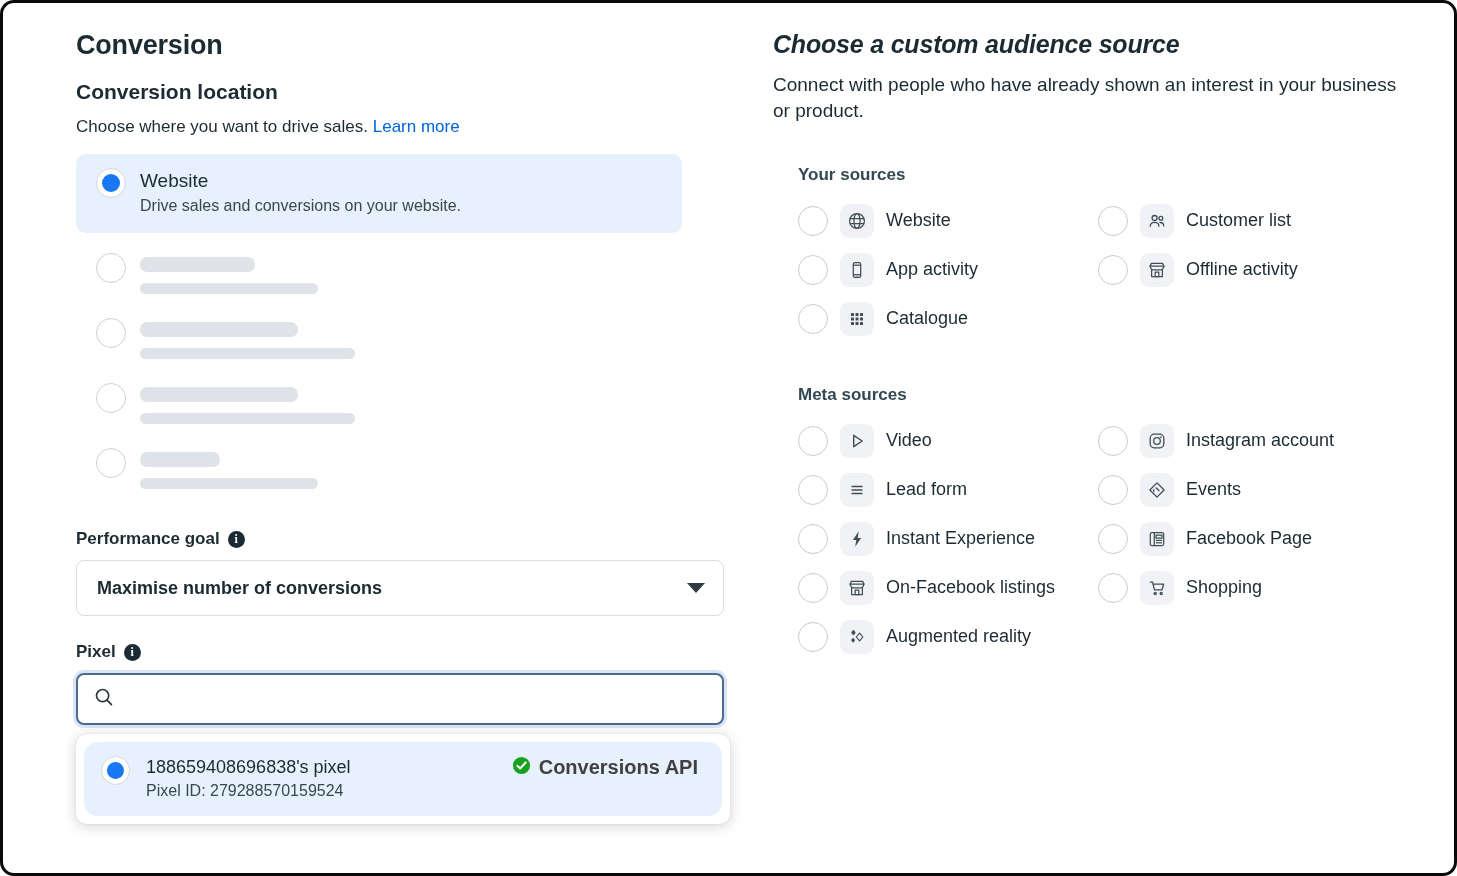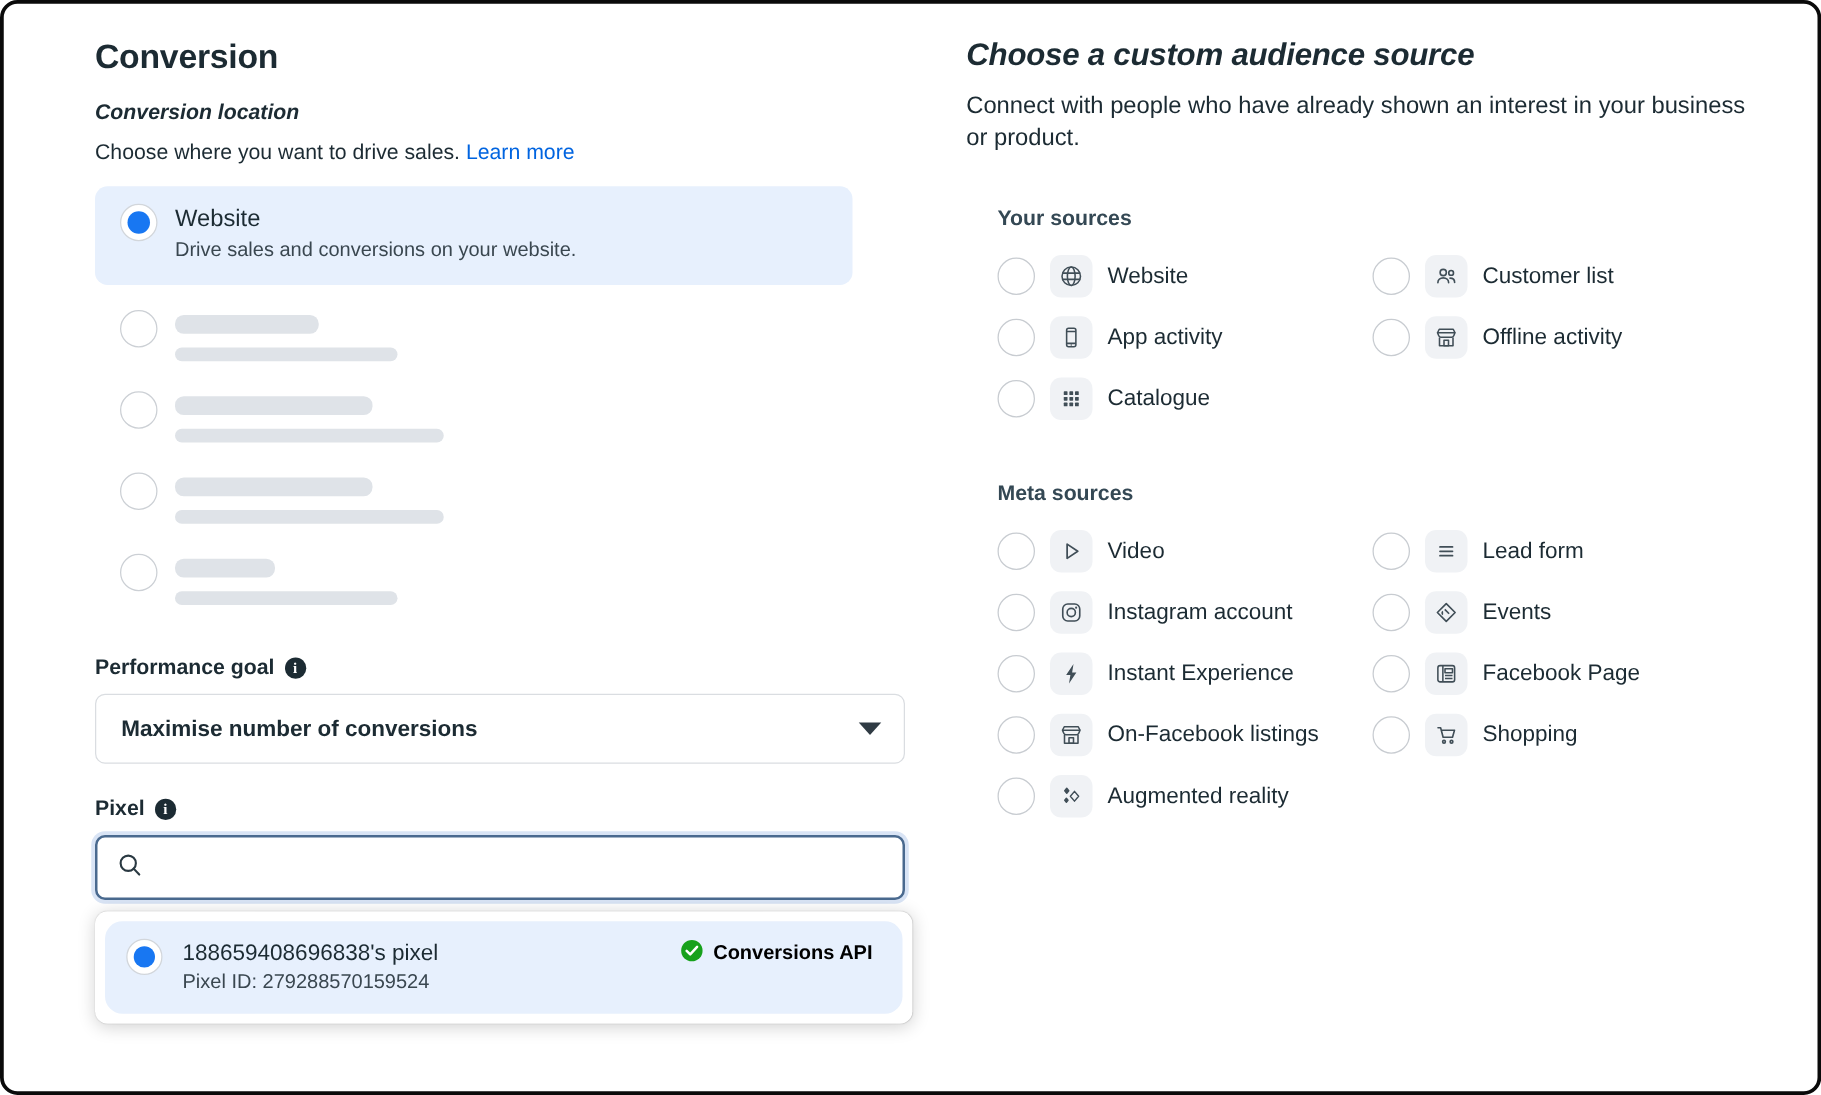--- a/index.html
+++ b/index.html
@@ -42,26 +42,25 @@
   
   .h1 {
     font-size: 27px;
     font-weight: bold;
     color: #1c2b33;
     letter-spacing: -0.2px;
     margin: 0 0 18px 0;
     line-height: 1.2;
   }
   .h3 {
-    font-size: 17px;
+    font-size: 21px;
     font-weight: bold;
     color: #1c2b33;
     margin: 0 0 10px 0;
     line-height: 1.25;
-    font-style: italic;
   }
   .subline {
     font-size: 17px;
     color: #1c2b33;
     margin: 0 0 16px 0;
     line-height: 1.3;
   }
   .link {
     color: #0064e0;
     text-decoration: none;
@@ -249,23 +248,23 @@
     color: #3a4750;
     line-height: 1.3;
   }
   .capi {
     display: flex;
     align-items: center;
     gap: 8px;
     padding-right: 8px;
   }
   .capi-txt {
-    font-size: 16px;
-    font-weight: bold;
-    color: #000000;
+    font-size: 20px;
+    font-weight: bold;
+    color: #404040;
     white-space: nowrap;
   }
 
   
   .h2 {
     font-size: 25px;
     font-weight: bold;
     color: #1c2b33;
     margin: 0 0 12px 0;
     line-height: 1.22;
@@ -508,38 +507,38 @@
               <span class="icon-tile">
                 <svg width="20" height="20" viewBox="0 0 20 20" fill="none" stroke="#404e57" stroke-width="1.4" stroke-linejoin="round">
                   <path d="M6.7 4.3 15.2 10l-8.5 5.7Z"></path>
                 </svg>
               </span>
               <span class="src-label">Video</span>
             </div>
             <div class="src-item">
               <div class="radio"></div>
               <span class="icon-tile">
+                <svg width="20" height="20" viewBox="0 0 20 20" fill="none" stroke="#404e57" stroke-width="1.3">
+                  <rect x="3.2" y="3.2" width="13.6" height="13.6" rx="4"></rect>
+                  <circle cx="10" cy="10" r="3.3"></circle>
+                  <circle cx="13.9" cy="6.1" r="0.85" fill="#404e57" stroke="none"></circle>
+                </svg>
+              </span>
+              <span class="src-label">Instagram account</span>
+            </div>
+            <div class="src-item">
+              <div class="radio"></div>
+              <span class="icon-tile">
                 <svg width="20" height="20" viewBox="0 0 20 20" stroke="#404e57" stroke-width="1.4" stroke-linecap="round">
                   <line x1="5" y1="6.5" x2="15" y2="6.5"></line>
                   <line x1="5" y1="10" x2="15" y2="10"></line>
                   <line x1="5" y1="13.5" x2="15" y2="13.5"></line>
                 </svg>
               </span>
               <span class="src-label">Lead form</span>
-            </div>
-            <div class="src-item">
-              <div class="radio"></div>
-              <span class="icon-tile">
-                <svg width="20" height="20" viewBox="0 0 20 20" fill="none" stroke="#404e57" stroke-width="1.3">
-                  <rect x="3.2" y="3.2" width="13.6" height="13.6" rx="4"></rect>
-                  <circle cx="10" cy="10" r="3.3"></circle>
-                  <circle cx="13.9" cy="6.1" r="0.85" fill="#404e57" stroke="none"></circle>
-                </svg>
-              </span>
-              <span class="src-label">Instagram account</span>
             </div>
             <div class="src-item">
               <div class="radio"></div>
               <span class="icon-tile">
                 <svg width="20" height="20" viewBox="0 0 20 20" fill="none" stroke="#404e57" stroke-width="1.3" stroke-linejoin="round">
                   <path d="M10 2.9 17.1 10 10 17.1 2.9 10Z"></path>
                   <path d="M7.4 9.2a1.4 1.4 0 0 0 0 2.4"></path>
                   <line x1="8.8" y1="7.5" x2="12.3" y2="11"></line>
                 </svg>
               </span>

